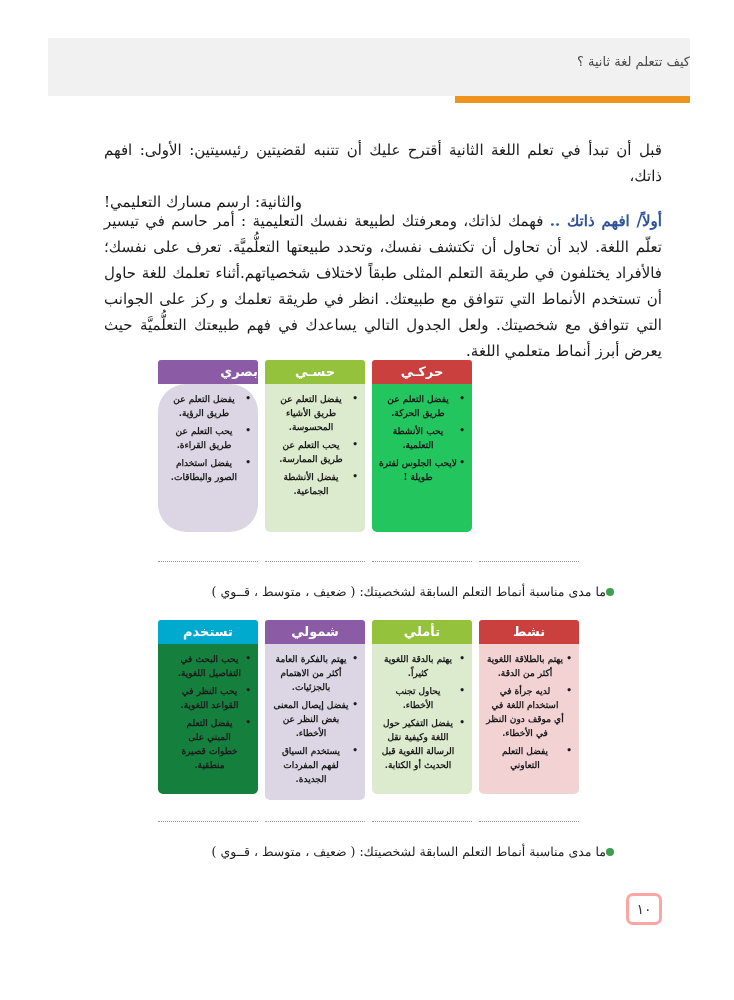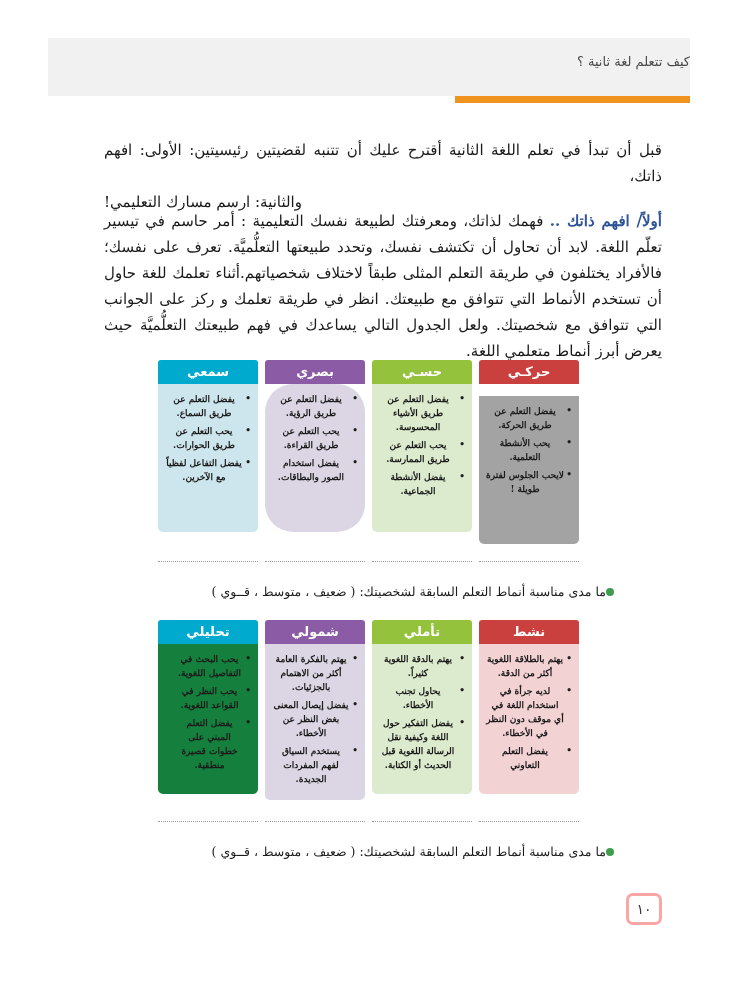--- a/index.html
+++ b/index.html
@@ -226,53 +226,43 @@
     <span>قبل أن تبدأ في تعلم اللغة الثانية أقترح عليك أن تتنبه لقضيتين رئيسيتين: الأولى: افهم ذاتك،</span>
     <span class="tail">والثانية: ارسم مسارك التعليمي!</span>
   </div>
 
   <div class="body-text para-2">
     <span class="lead-in">أولاً/ افهم ذاتك ..</span>
     <span>فهمك لذاتك، ومعرفتك لطبيعة نفسك التعليمية : أمر حاسم في تيسير تعلّم اللغة. لابد أن تحاول أن تكتشف نفسك، وتحدد طبيعتها التعلُّميَّة. تعرف على نفسك؛ فالأفراد يختلفون في طريقة التعلم المثلى طبقاً لاختلاف شخصياتهم.أثناء تعلمك للغة حاول أن تستخدم الأنماط التي تتوافق مع طبيعتك. انظر في طريقة تعلمك و ركز على الجوانب التي تتوافق مع شخصيتك. ولعل الجدول التالي يساعدك في فهم طبيعتك التعلُّميَّة حيث يعرض أبرز أنماط متعلمي اللغة.</span>
   </div>
 
   <div class="pattern-table table-1">
-      <div class="pattern-col c-cyan">
-        <div class="col-head" style="background: rgb(0, 169, 206);">سمعي</div>
-        <div class="col-body" style="background: rgb(205, 229, 236);">
-          <ul>
-            <li>يفضل التعلم عن طريق السماع.</li>
-            <li>يحب التعلم عن طريق الحوارات.</li>
-            <li>يفضل التفاعل لفظياً مع الآخرين.</li>
-          </ul>
-        </div>
-      </div>
       <div class="pattern-col c-purple">
-        <div class="col-head" style="background: rgb(139, 91, 166);">بصري</div>
+        <div class="col-head" style="background: rgb(139, 91, 166); text-align: right;">بصري</div>
         <div class="col-body" style="background: rgb(220, 214, 228); border-radius: 28px;">
           <ul>
             <li>يفضل التعلم عن طريق الرؤية.</li>
             <li>يحب التعلم عن طريق القراءة.</li>
             <li>يفضل استخدام الصور والبطاقات.</li>
           </ul>
         </div>
       </div>
       <div class="pattern-col c-green">
         <div class="col-head" style="background: rgb(149, 194, 61);">حسـي</div>
         <div class="col-body" style="background: rgb(220, 235, 205);">
           <ul>
             <li>يفضل التعلم عن طريق الأشياء المحسوسة.</li>
             <li>يحب التعلم عن طريق الممارسة.</li>
             <li>يفضل الأنشطة الجماعية.</li>
           </ul>
         </div>
       </div>
       <div class="pattern-col c-red">
         <div class="col-head" style="background: rgb(201, 64, 63);">حركـي</div>
-        <div class="col-body" style="background: #a3a3a3; margin-top: 12px;">
+        <div class="col-body" style="background: #22c55e;">
           <ul>
             <li>يفضل التعلم عن طريق الحركة.</li>
             <li>يحب الأنشطة التعلمية.</li>
             <li>لايحب الجلوس لفترة طويلة !</li>
           </ul>
         </div>
       </div>
     </div>
 
   <div class="dot-row dots-1">
@@ -282,21 +272,21 @@
     <div class="dot-line"></div>
   </div>
 
   <div class="question-row q-1">
     <span class="q-bullet" style="background: rgb(63, 158, 77);"></span>
     <span class="q-text">ما مدى مناسبة أنماط التعلم السابقة لشخصيتك: ( ضعيف ، متوسط ، قــوي )</span>
   </div>
 
   <div class="pattern-table table-2">
       <div class="pattern-col c-cyan">
-        <div class="col-head" style="background: rgb(0, 169, 206);">تحليلي</div>
+        <div class="col-head" style="background: rgb(0, 169, 206);">تستخدم</div>
         <div class="col-body" style="background: #15803d; padding-left: 18px;">
           <ul>
             <li>يحب البحث في التفاصيل اللغوية.</li>
             <li>يحب النظر في القواعد اللغوية.</li>
             <li>يفضل التعلم المبني على خطوات قصيرة منطقية.</li>
           </ul>
         </div>
       </div>
       <div class="pattern-col c-purple">
         <div class="col-head" style="background: rgb(139, 91, 166);">شمولي</div>

